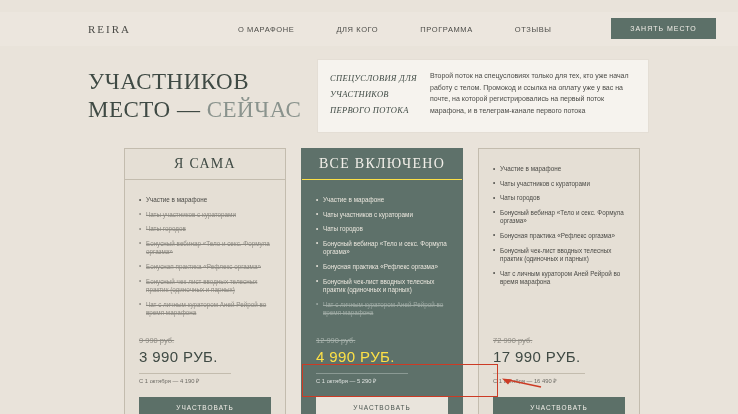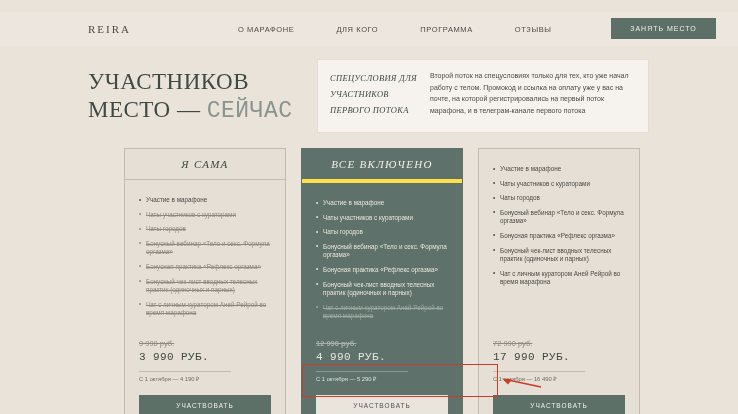--- a/index.html
+++ b/index.html
@@ -71,21 +71,21 @@
     position: absolute;
     left: 88px;
     top: 68px;
     width: 215px;
     font-family: "Liberation Serif", serif;
     font-size: 23px;
     line-height: 28px;
     letter-spacing: 0.5px;
     color: #3f4a44;
   }
-  .hero-title .muted { color: #8a938d; font-family: Liberation Mono, monospace; }
+  .hero-title .muted { color: #8a938d; }
 
   .promo-box {
     position: absolute;
     left: 318px;
     top: 60px;
     width: 330px;
     height: 72px;
     background: #f6f3ee;
     display: flex;
     box-shadow: 0 0 0 1px rgba(0,0,0,0.02);
@@ -131,30 +131,29 @@
     background: #5e716a;
     border: 1px solid #5e716a;
     color: #f0ece4;
   }
   .card-head {
     height: 30px;
     display: flex;
     align-items: center;
     justify-content: center;
     font-family: "Liberation Serif", serif;
-    font-size: 11px;
+    font-size: 14px;
     letter-spacing: 1.3px;
     text-transform: uppercase;
     color: #3f4a44;
     border-bottom: 1px solid #c3bcae;
-    font-style: italic;
   }
   .card.featured .card-head {
     color: #f2efe9;
-    border-bottom: 4px solid #fde047;
+    border-bottom: 1px solid #fde047;
     text-align: center;
   }
   .features {
     padding: 16px 14px 6px 14px;
     margin: 0;
     list-style: none;
     flex: 1;
   }
   .features li {
     position: relative;
@@ -182,29 +181,29 @@
   .price-block {
     padding: 6px 14px 10px 14px;
     text-align: left;
   }
   .old-price {
     font-size: 7.5px;
     color: #8d8a82;
     text-decoration: line-through;
     margin-bottom: 3px;
   }
-  .card.featured .old-price { color: #a7b2ac; font-weight: bold; }
+  .card.featured .old-price { color: #a7b2ac; }
   .new-price {
-    font-family: Liberation Mono, monospace;
-    font-size: 11px;
+    font-family: Liberation Sans, sans-serif;
+    font-size: 15px;
     letter-spacing: 0.4px;
     color: #3f4a44;
     margin-bottom: 4px;
   }
-  .card.featured .new-price { color: #e5e5e5; }
+  .card.featured .new-price { color: #fde047; }
   .price-note {
     font-size: 5.8px;
     color: #6c6a64;
     padding-top: 3px;
     border-top: 1px solid #c3bcae;
     display: inline-block;
     min-width: 92px;
   }
   .card.featured .price-note {
     color: #dfe3e0;

